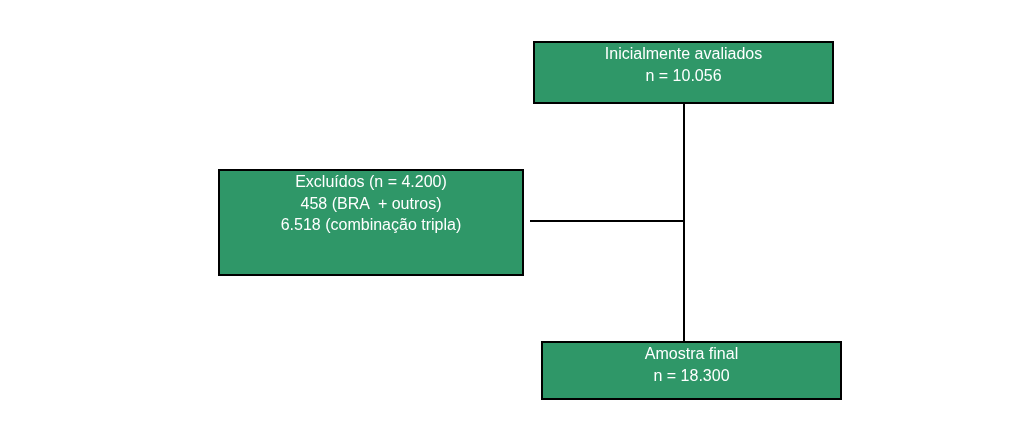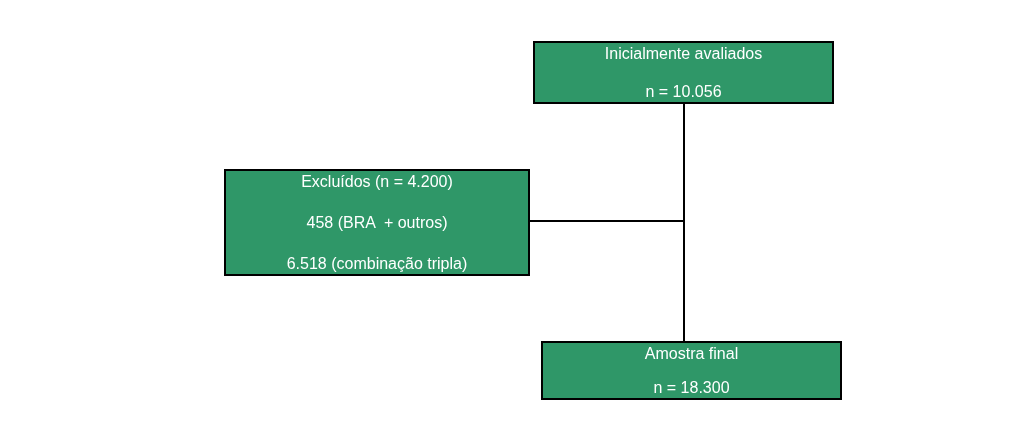--- a/index.html
+++ b/index.html
@@ -16,37 +16,37 @@
     overflow: hidden;
   }
   .box {
     position: absolute;
     box-sizing: border-box;
     background: #2f9768;
     border: 2px solid #000000;
     color: #ffffff;
     display: flex;
     flex-direction: column;
-    justify-content: space-between;
+    justify-content: flex-start;
     align-items: center;
     text-align: center;
     font-size: 16px;
     line-height: 21.5px;
   }
   .box .line {
     white-space: pre-wrap; 
   }
   .box-initial {
     left: 533px;
     top: 41px;
     width: 301px;
     height: 63px;
   }
   .box-excluded {
-    left: 224px;
+    left: 218px;
     top: 169px;
     width: 306px;
     height: 107px;
   }
   .box-final {
     left: 533px;
     top: 341px;
     width: 301px;
     height: 59px;
     margin-left: 8px;

